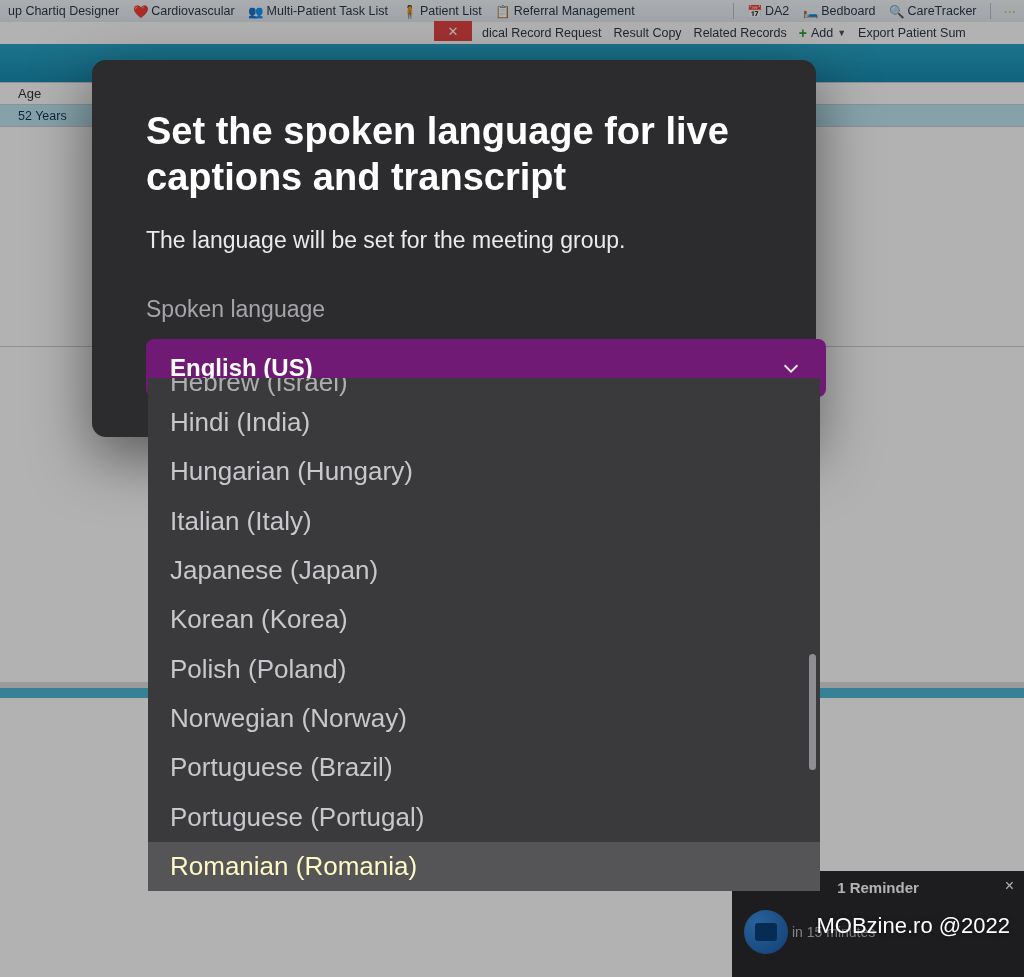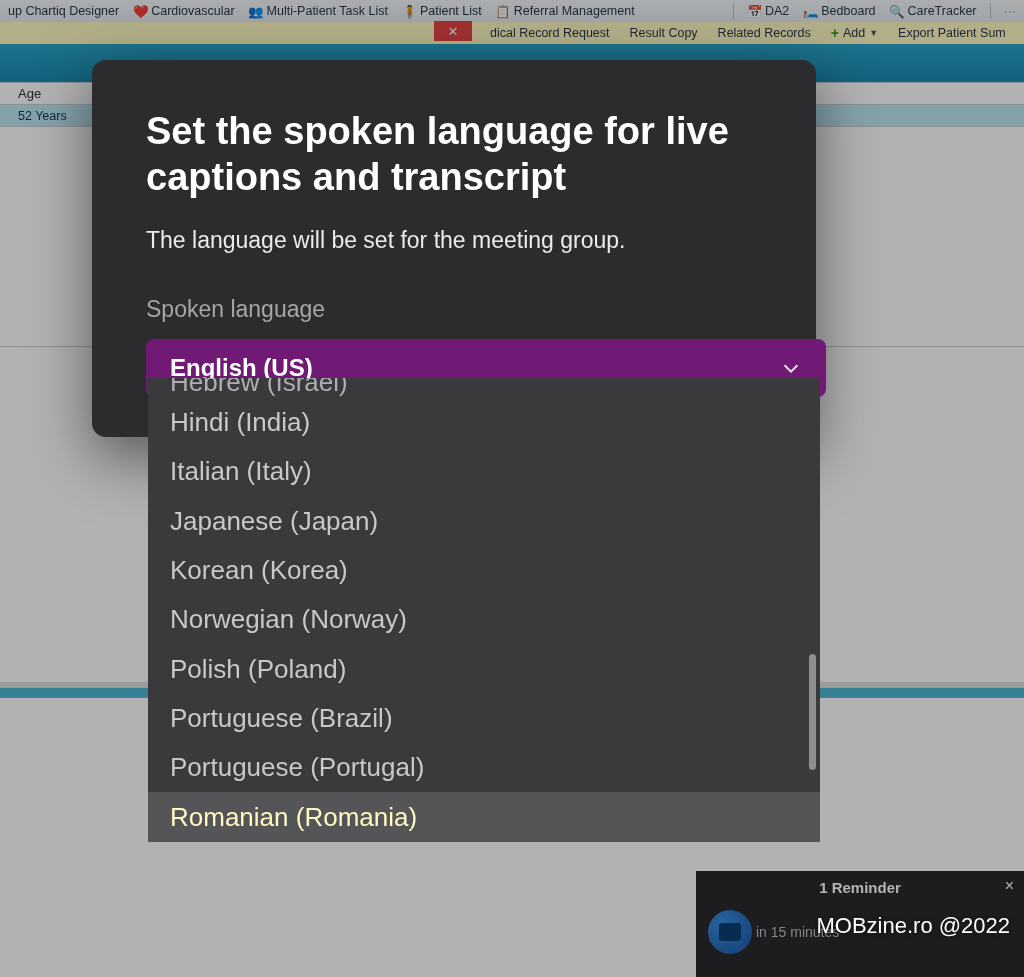--- a/index.html
+++ b/index.html
@@ -30,24 +30,24 @@
     padding: 0 4px;
     font-size:12.5px; color:#2b3a4a;
     white-space:nowrap; overflow:hidden;justify-content:space-between;
   }
   .ehr-topbar .tb-item { display:flex; align-items:center; gap:4px; padding:0 4px; cursor:pointer;}
   .tb-icon { width:14px; height:14px; display:inline-block; }
   .ehr-topbar .sep { width:1px; height:16px; background:#b8c0c8; margin:0 3px;}
 
   .ehr-row2 {
     height: 22px;
-    display:flex; align-items:center; gap:12px;
+    display:flex; align-items:center; gap:4px;
     font-size:12.5px; color:#2b3a4a;
     padding: 0 4px;
-    background:#fef9c3;
+    background:#ffffff;
     white-space:nowrap; overflow:hidden;
     position:relative;
   }
   .ehr-row2 .r2-spacer { flex:0 0 470px; }
   .ehr-row2 .r2-item { display:flex; align-items:center; gap:4px; padding:0 4px; cursor:pointer;}
   .plus { color:#2ca02c; font-weight:bold; font-size:14px; line-height:1;}
   .drop-caret { font-size:9px; color:#555;}
 
   .ehr-bluebar {
     height: 38px;
@@ -99,21 +99,21 @@
     position:absolute; top:21px; left:434px;
     width:38px; height:20px; background:#e64545; color:#fff;
     display:flex; align-items:center; justify-content:center;
     font-size:13px;
     z-index:2;
   }
 
   
   .reminder {
     position:absolute; right:0; bottom:0;
-    width:328px; height:106px;
+    width:292px; height:106px;
     background:#2a2a2e; color:#eaeaea;
     z-index:45;
     padding:8px 12px;
   }
   .reminder .r-title{
     text-align:center; font-size:15px; font-weight:600; color:#fff;
     padding-bottom:4px;
   }
   .reminder .r-close{
     position:absolute; top:6px; right:10px; color:#fff; font-size:16px; cursor:pointer;
@@ -324,33 +324,36 @@
 
 <div class="dropdown">
   <div class="dd-item peek">
     <span>Hebrew (Israel)</span>
   </div>
   <div id="dd-list">
       <div class="dd-item">
         <span>Hindi (India)</span>
       </div>
       <div class="dd-item">
+        <span>Hungarian (Hungary)</span>
+      </div>
+      <div class="dd-item">
         <span>Italian (Italy)</span>
       </div>
       <div class="dd-item">
         <span>Japanese (Japan)</span>
       </div>
       <div class="dd-item">
         <span>Korean (Korea)</span>
       </div>
       <div class="dd-item">
+        <span>Polish (Poland)</span>
+      </div>
+      <div class="dd-item">
         <span>Norwegian (Norway)</span>
-      </div>
-      <div class="dd-item">
-        <span>Polish (Poland)</span>
       </div>
       <div class="dd-item">
         <span>Portuguese (Brazil)</span>
       </div>
       <div class="dd-item">
         <span>Portuguese (Portugal)</span>
       </div>
       <div class="dd-item hover">
         <span>Romanian (Romania)</span>
       </div>

